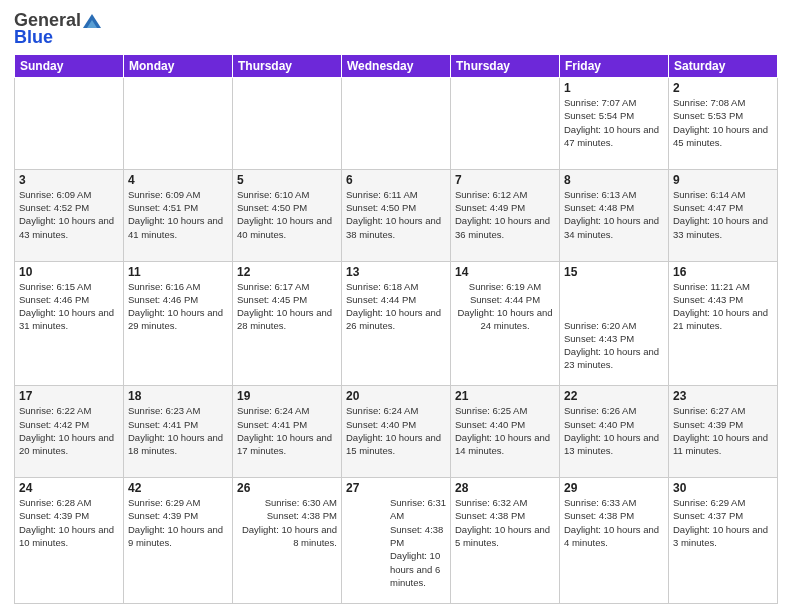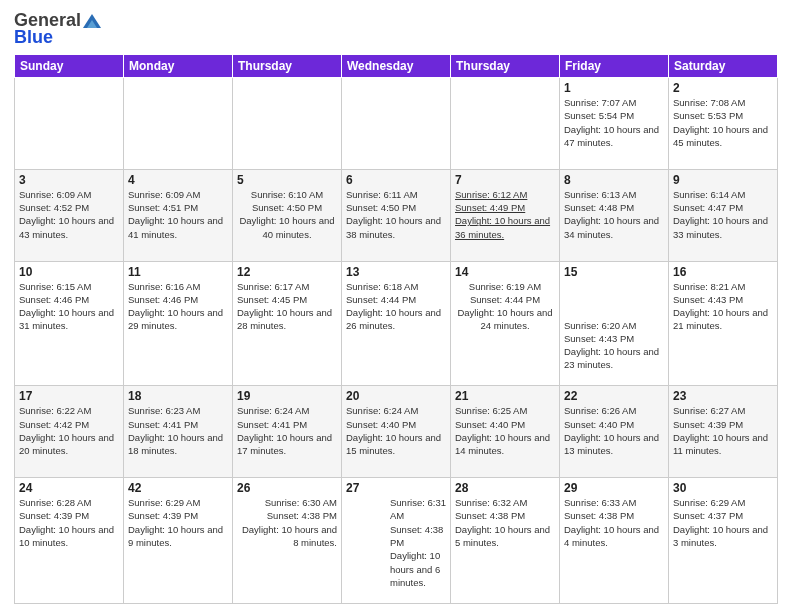--- a/index.html
+++ b/index.html
@@ -160,33 +160,33 @@
 Daylight: 10 hours and 43 minutes.</div>
           </td>
           <td>
             <span class="day-num">4</span>
             <div class="day-info" style="white-space: pre-line;">Sunrise: 6:09 AM
 Sunset: 4:51 PM
 Daylight: 10 hours and 41 minutes.</div>
           </td>
           <td>
             <span class="day-num">5</span>
-            <div class="day-info" style="white-space: pre-line; text-align: center;">Sunrise: 6:10 AM
+            <div class="day-info" style="white-space: pre-line;">Sunrise: 6:10 AM
 Sunset: 4:50 PM
 Daylight: 10 hours and 40 minutes.</div>
           </td>
           <td>
             <span class="day-num">6</span>
             <div class="day-info" style="white-space: pre-line;">Sunrise: 6:11 AM
 Sunset: 4:50 PM
 Daylight: 10 hours and 38 minutes.</div>
           </td>
           <td>
             <span class="day-num">7</span>
-            <div class="day-info" style="white-space: pre-line; text-decoration: underline;">Sunrise: 6:12 AM
+            <div class="day-info" style="white-space: pre-line;">Sunrise: 6:12 AM
 Sunset: 4:49 PM
 Daylight: 10 hours and 36 minutes.</div>
           </td>
           <td>
             <span class="day-num">8</span>
             <div class="day-info" style="white-space: pre-line;">Sunrise: 6:13 AM
 Sunset: 4:48 PM
 Daylight: 10 hours and 34 minutes.</div>
           </td>
           <td>
@@ -228,21 +228,21 @@
 Daylight: 10 hours and 24 minutes.</div>
           </td>
           <td>
             <span class="day-num">15</span>
             <div class="day-info" style="white-space: pre-line; margin-top: 40px;">Sunrise: 6:20 AM
 Sunset: 4:43 PM
 Daylight: 10 hours and 23 minutes.</div>
           </td>
           <td>
             <span class="day-num">16</span>
-            <div class="day-info" style="white-space: pre-line;">Sunrise: 8:21 AM
+            <div class="day-info" style="white-space: pre-line;">Sunrise: 11:21 AM
 Sunset: 4:43 PM
 Daylight: 10 hours and 21 minutes.</div>
           </td>
         </tr>
         <tr>
           <td>
             <span class="day-num">17</span>
             <div class="day-info" style="white-space: pre-line;">Sunrise: 6:22 AM
 Sunset: 4:42 PM
 Daylight: 10 hours and 20 minutes.</div>

